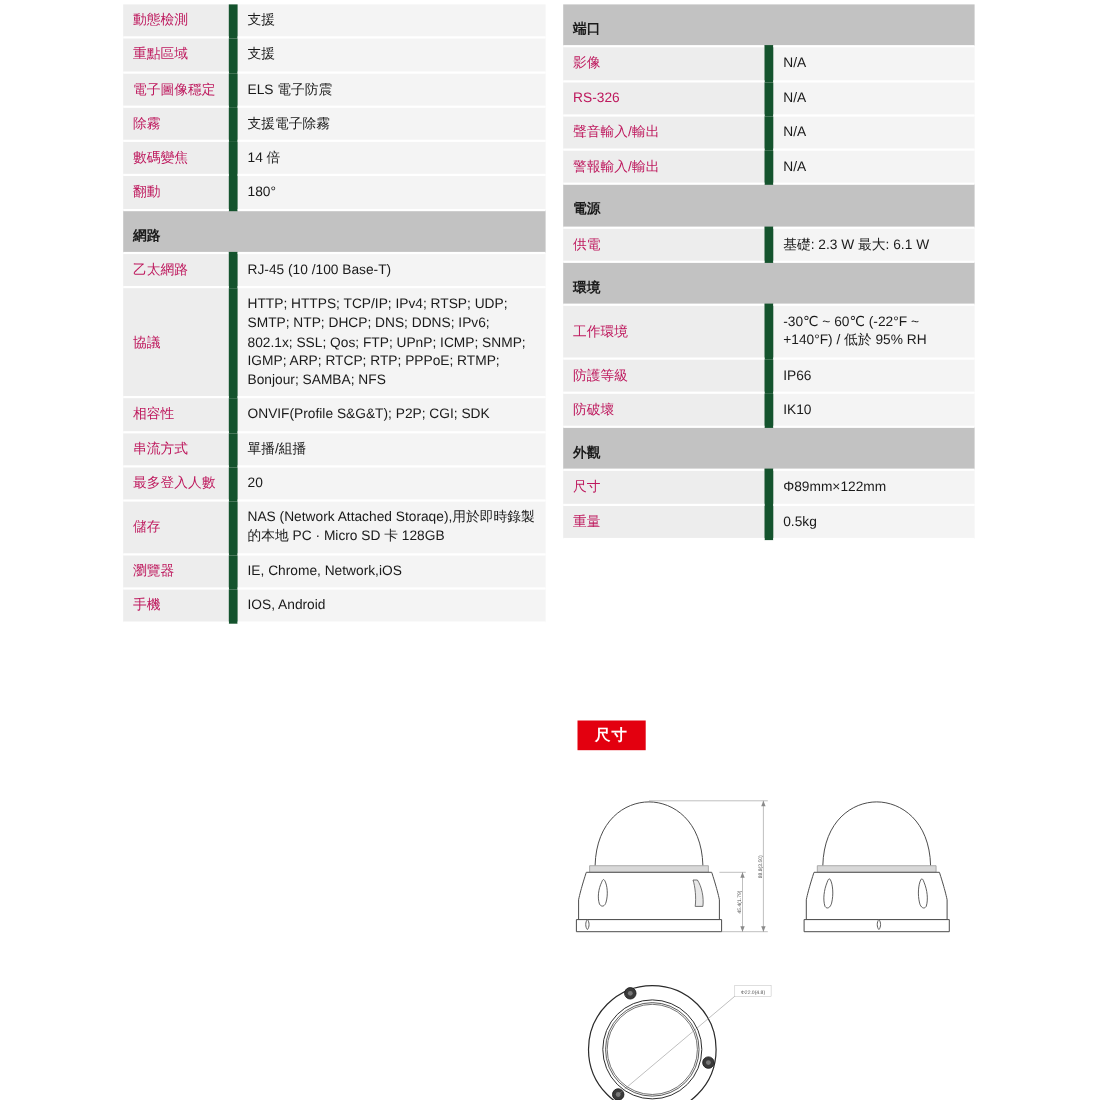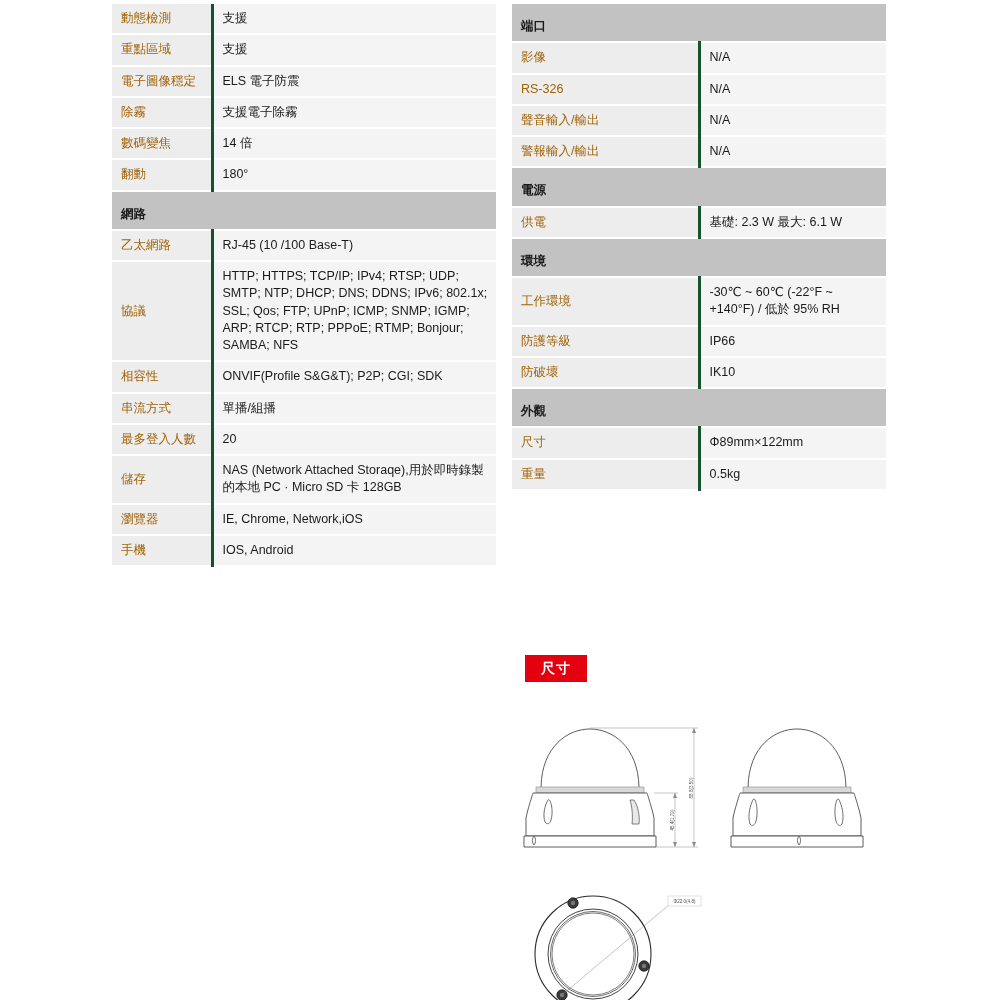--- a/index.html
+++ b/index.html
@@ -31,28 +31,28 @@
     border: none;
     padding: 6px 8px 6px 9px;
     vertical-align: middle;
     line-height: 1.38;
     background: #f2f2f2;
     border-bottom: 2px solid #ffffff;
   }
   .spec-table td.key {
     width: 100px;
     background: #ededed;
-    color: #a16207;
+    color: #be185d;
     white-space: normal;
   }
   #right-table td.key { width: 92px; }
   .spec-table td.val {
     background: #f4f4f4;
     color: #1a1a1a;
-    border-left: 3px solid #14532d;
+    border-left: 8px solid #14532d;
   }
   .spec-table tr.section td {
     background: #c2c2c2;
     font-weight: bold;
     color: #1a1a1a;
     padding: 14px 8px 6px 9px;
     border-left: none;
     border-bottom: 2px solid #ffffff;
   }
 

